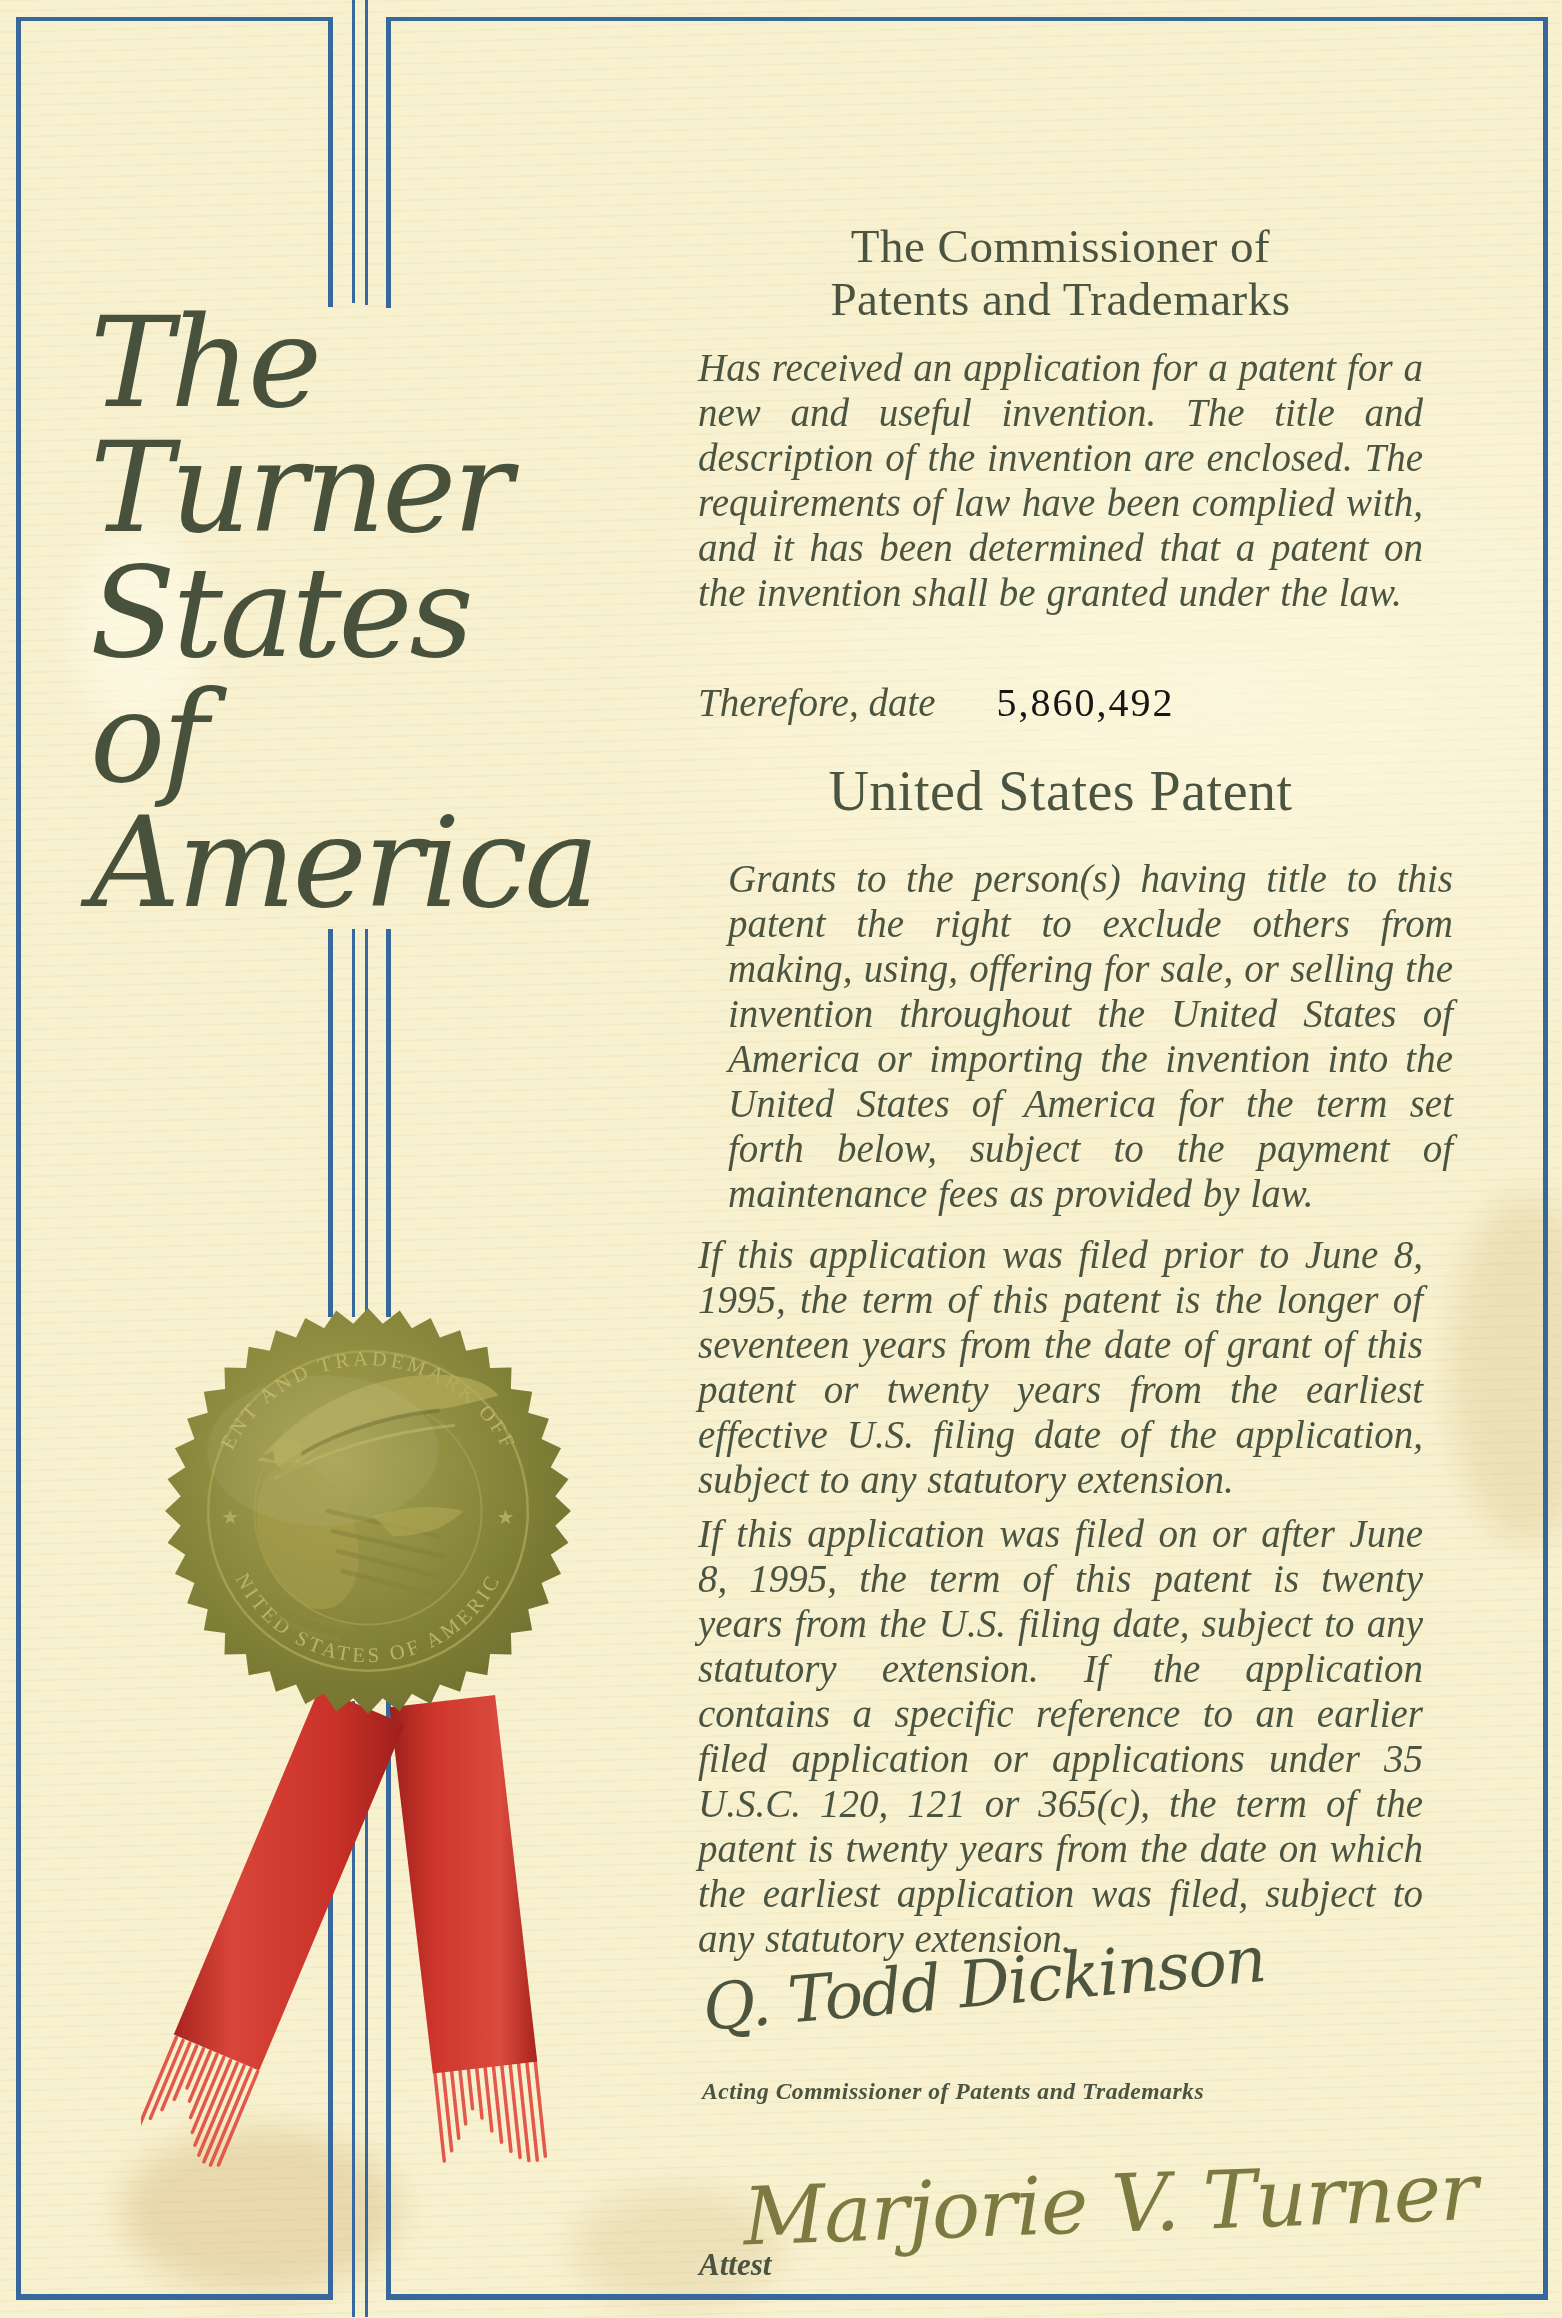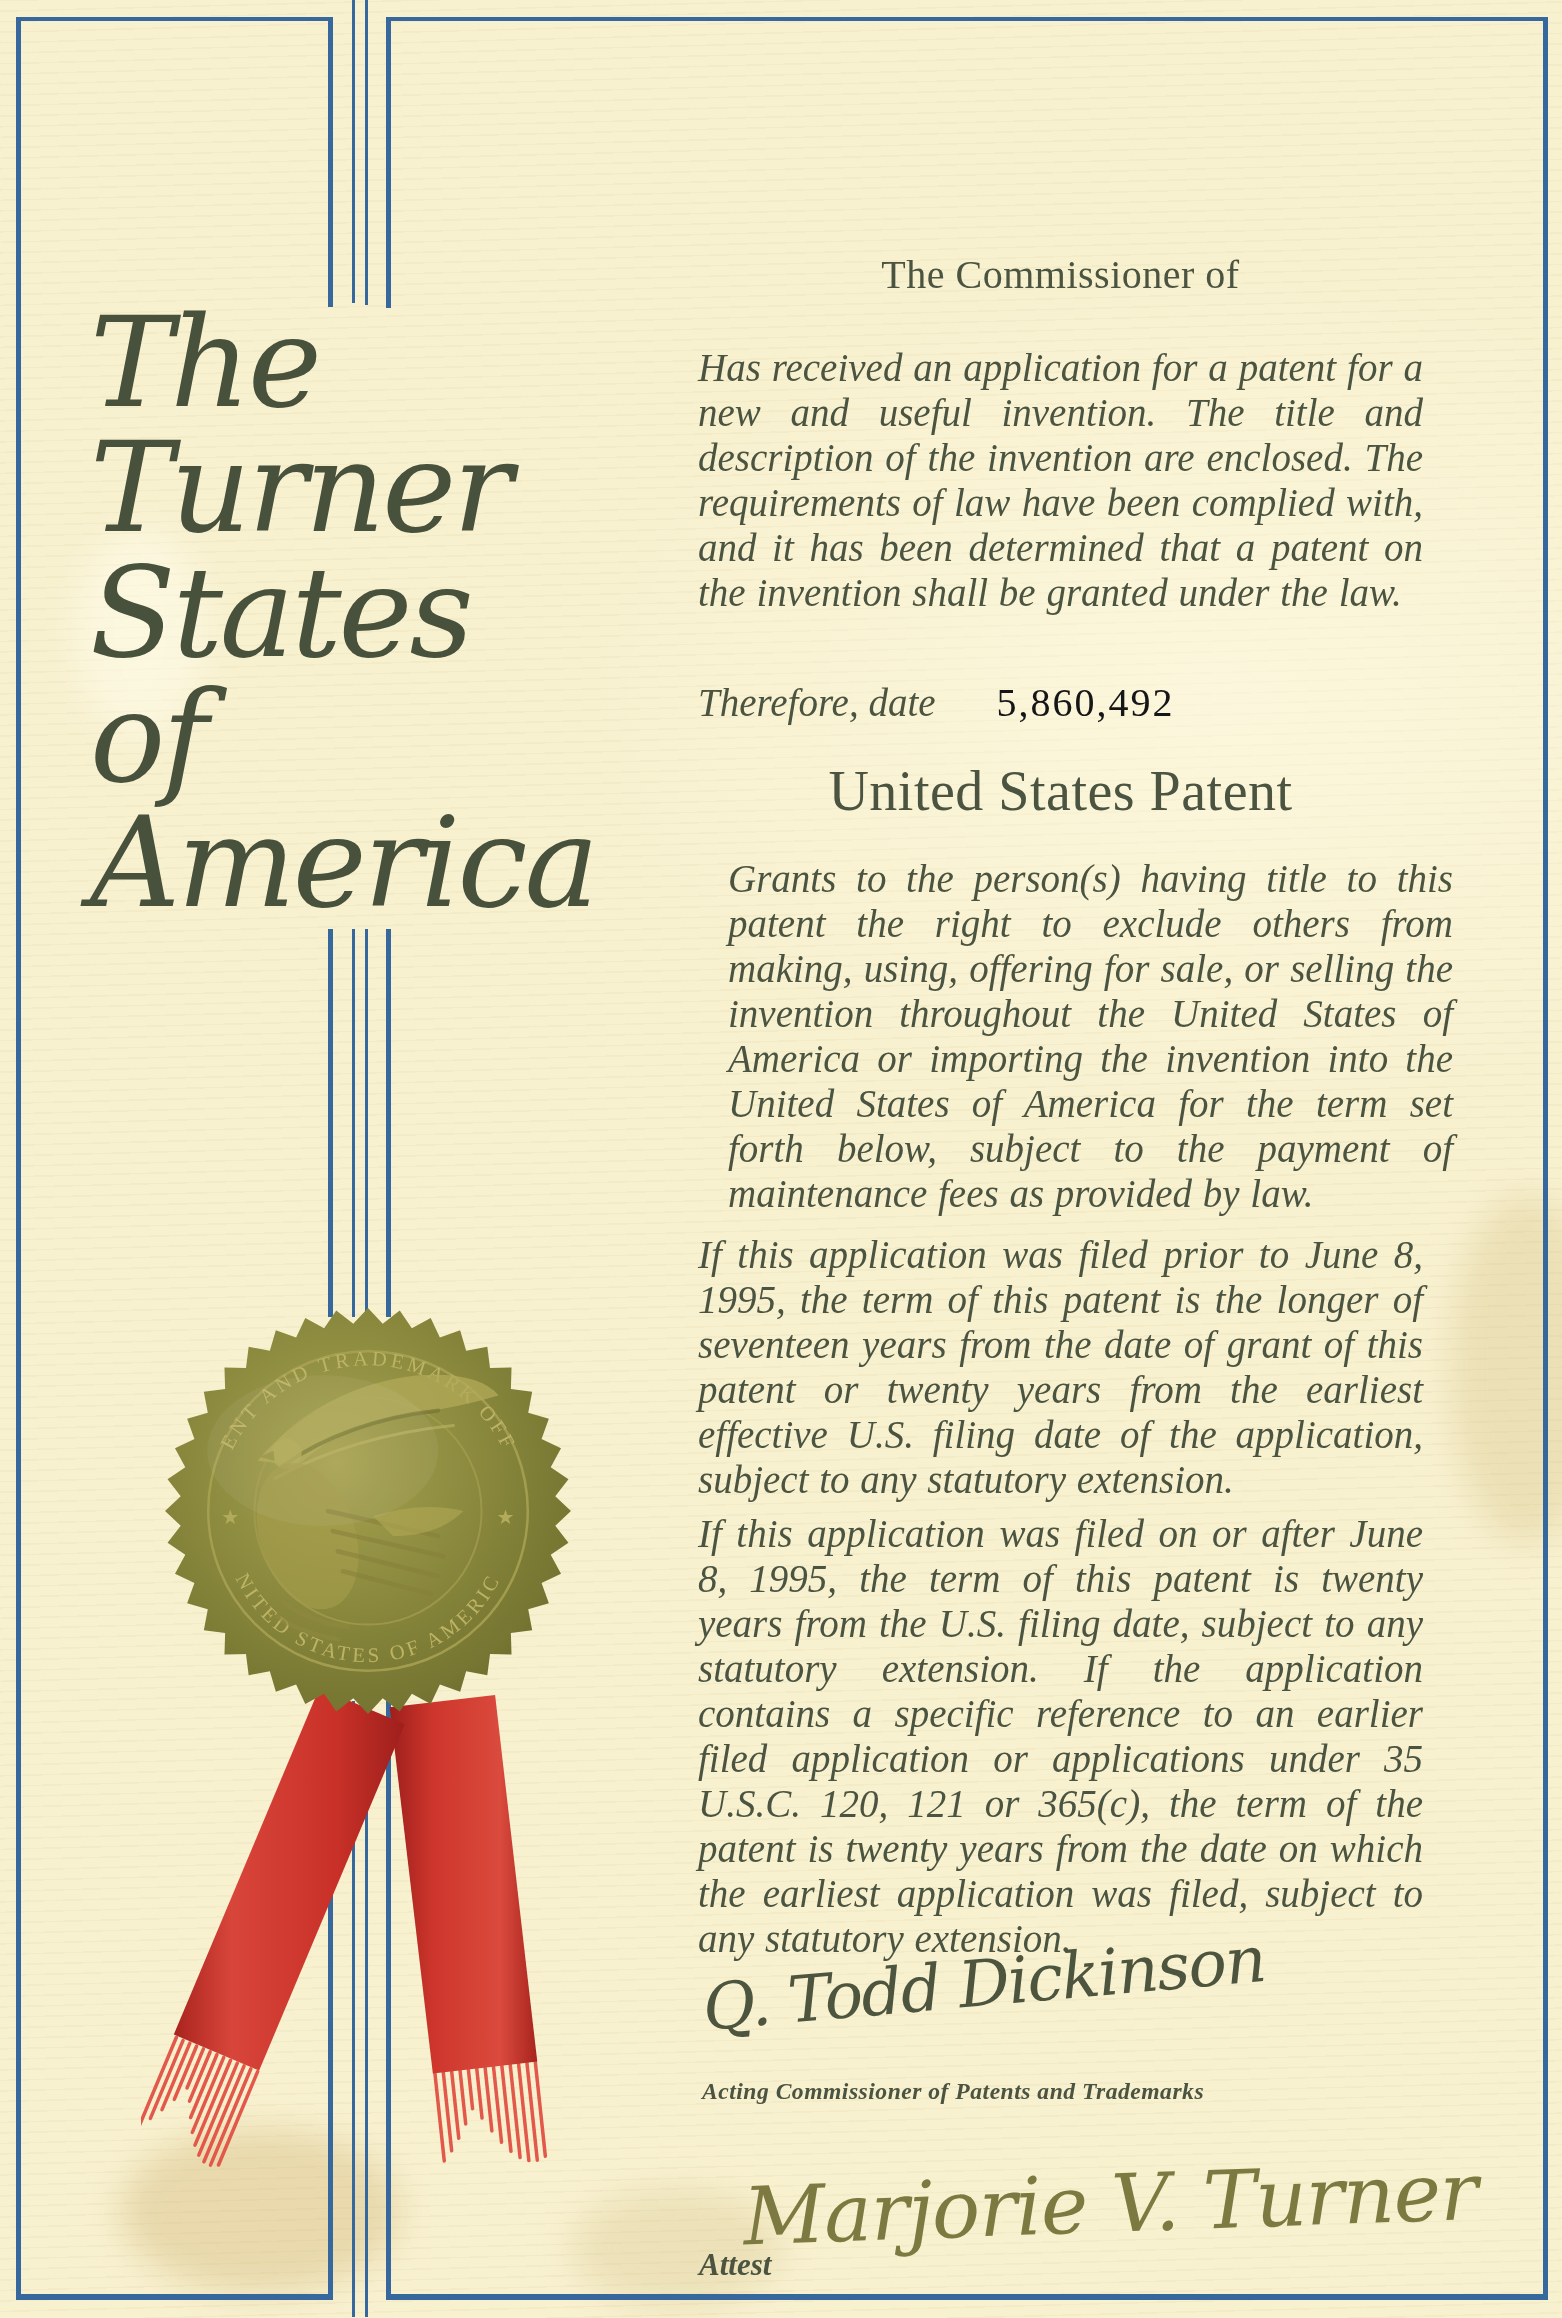--- a/index.html
+++ b/index.html
@@ -28,21 +28,21 @@
     text-align:left;
     font-family:"DejaVu Serif", serif;
     font-style:italic;
     font-size:125px;line-height:125px;
     color:#47513b;
     letter-spacing:-3px;
   }
   
   #col{position:absolute;left:698px;top:0;width:725px;color:#4b5440;}
   .center{text-align:center;}
-  #commissioner-heading{position:absolute;left:0;top:220px;width:100%;font-size:40px;line-height:53px;letter-spacing:0.5px;margin-top:28px;}
+  #commissioner-heading{position:absolute;left:0;top:220px;width:100%;font-size:47px;line-height:53px;letter-spacing:0.5px;}
   .para{
     position:absolute;left:0;width:100%;
     font-style:italic;font-size:39px;line-height:45px;
     text-align:justify;letter-spacing:0px;word-spacing:1px;
   }
   #para-intro{top:345px;}
   #therefore-row{position:absolute;left:0;top:679px;width:100%;font-style:italic;font-size:39px;}
   #patent-number{font-style:normal;color:#161616;margin-left:61px;letter-spacing:2px;font-size:40px;}
   #grant-heading{position:absolute;left:0;top:759px;width:100%;font-size:56px;letter-spacing:0.5px;}
   #para-grant{top:856px;margin-left:30px;}
@@ -112,20 +112,21 @@
     <div>The</div>
     <div>Turner</div>
     <div>States</div>
     <div>of</div>
     <div>America</div>
   </div>
 
   <div id="col" class="z3">
     <div id="commissioner-heading" class="center">
       <div>The Commissioner of</div>
+      <div>Patents and Trademarks</div>
     </div>
 
     <div id="para-intro" class="para">Has received an application for a patent for a new and useful invention.  The title and description of the invention are enclosed. The requirements of law have been complied with, and it has been determined that a patent on the invention shall be granted under the law.</div>
 
     <div id="therefore-row">
       <span>Therefore, date</span><span id="patent-number">5,860,492</span>
     </div>
 
     <div id="grant-heading" class="center">United States Patent</div>
 

